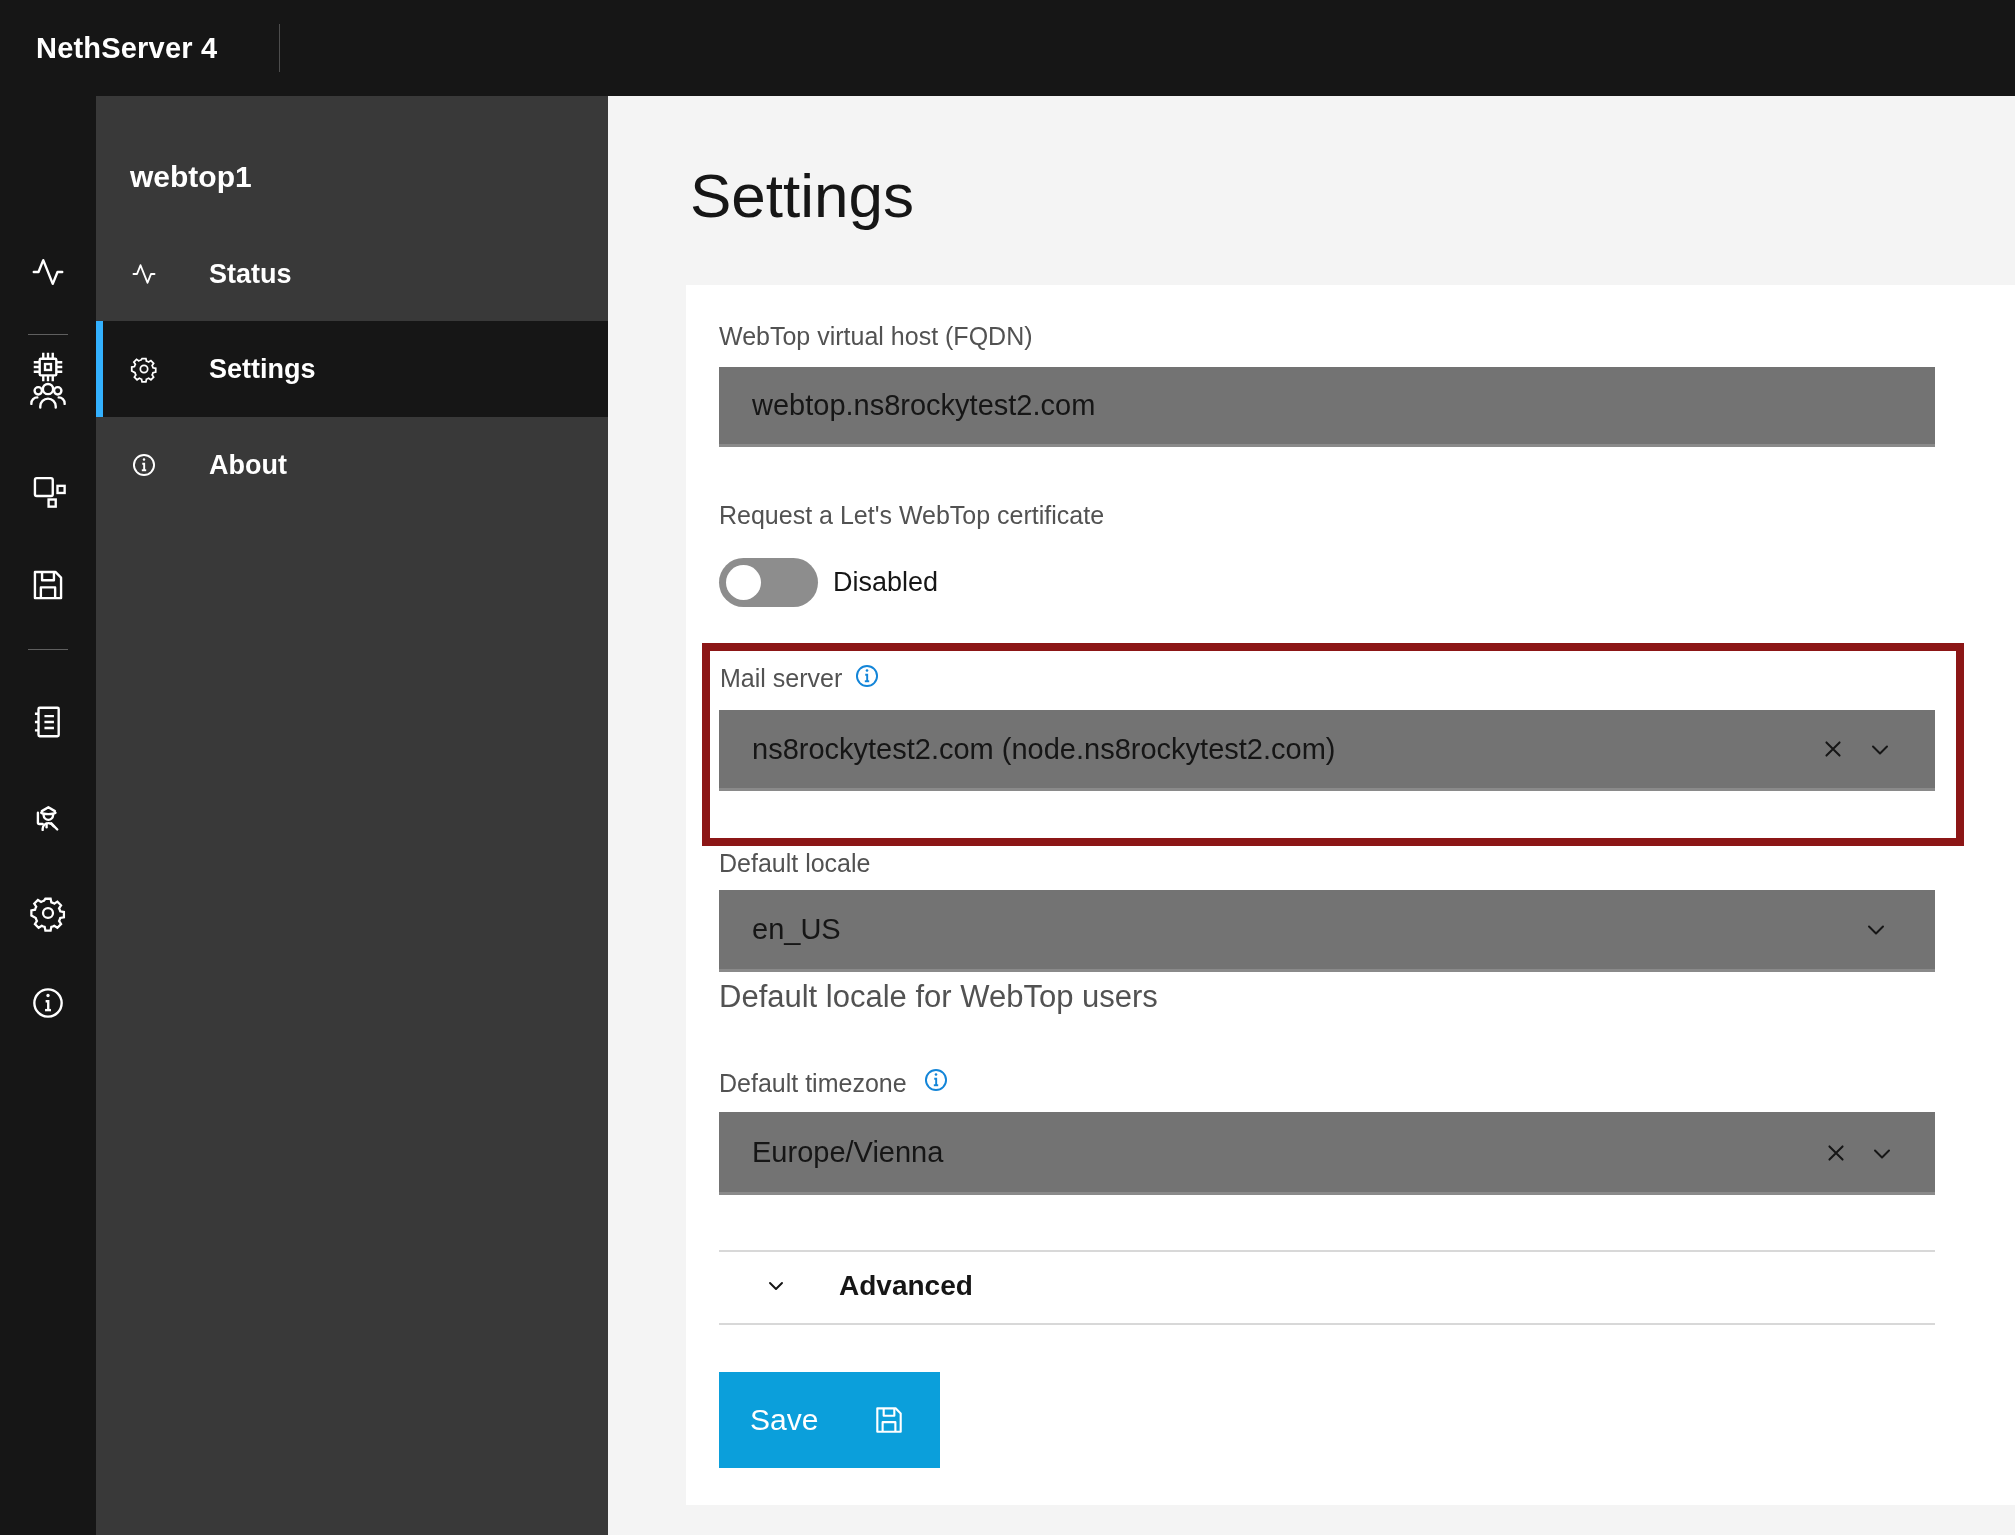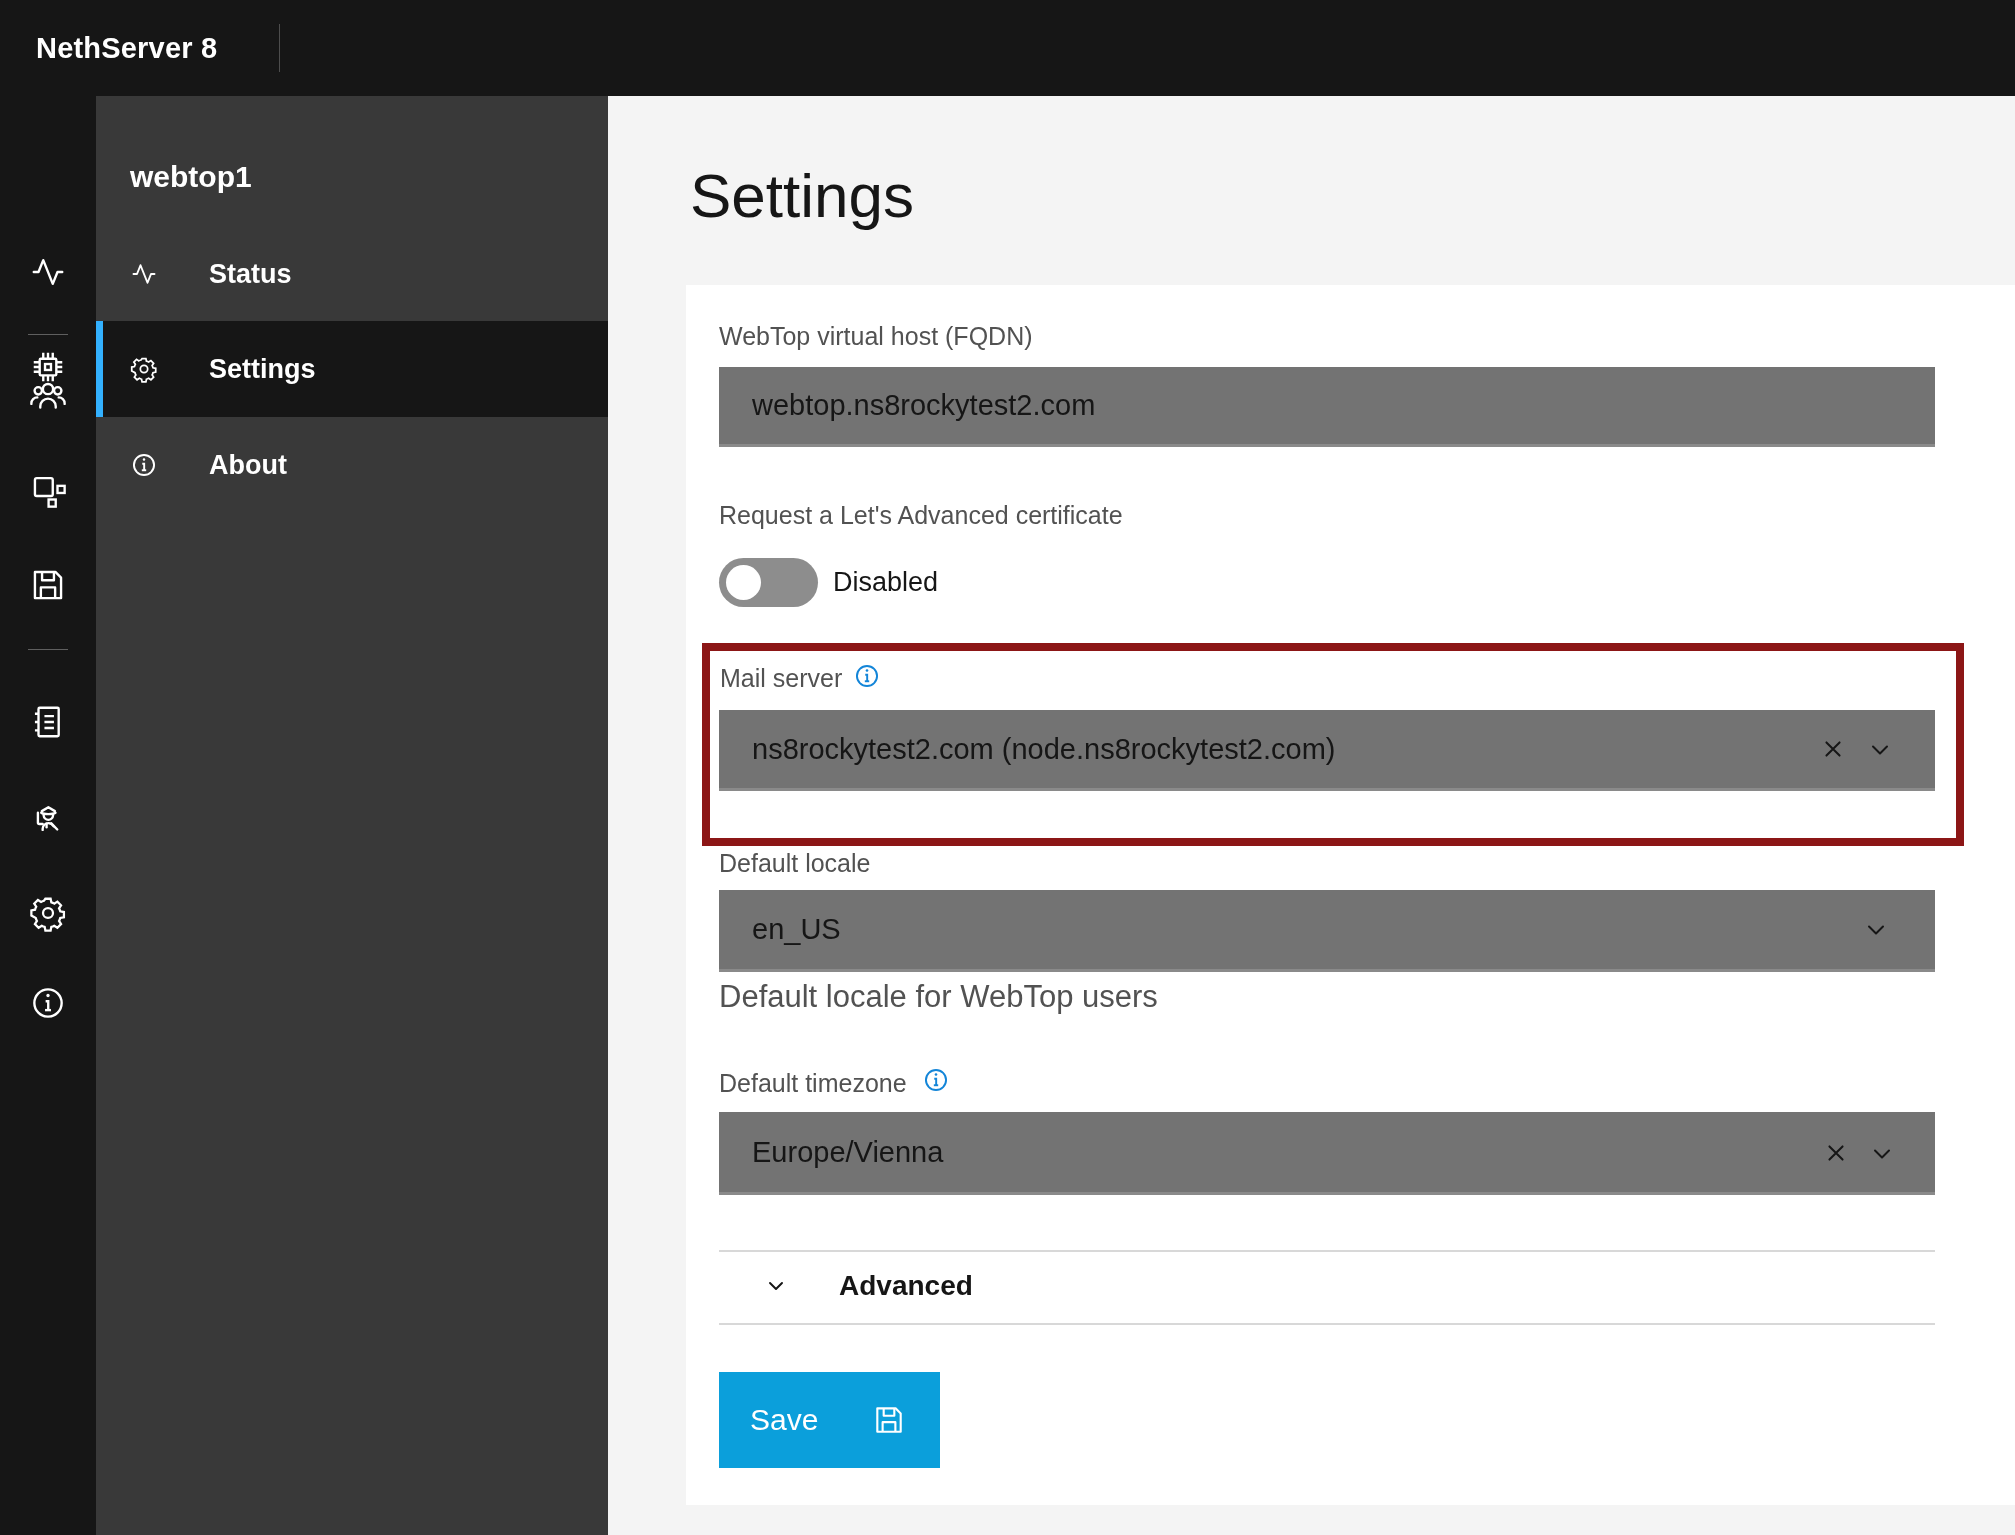--- a/index.html
+++ b/index.html
@@ -61,21 +61,21 @@
             display:flex;align-items:center;justify-content:space-between;box-sizing:border-box;
             padding:0 34px 0 31px;color:#ffffff;font-size:30px;font-family:"Liberation Sans",sans-serif;
             cursor:pointer;}
 </style>
 </head>
 <body>
 
 <div class="stage">
 
   <div class="topbar">
-    <div class="brand">NethServer 8</div>
+    <div class="brand">NethServer 4</div>
     <div class="topbar-divider"></div>
   </div>
 
   <div class="rail">
     <span class="ric" style="top:157px">
       <svg viewBox="0 0 32 32" fill="none" stroke="#fff" stroke-width="2" stroke-linejoin="round" stroke-linecap="round">
           <path d="M4 16h4l4-10 8 20 4-10h4"></path>
         </svg>
     </span>
     <span class="ric" style="top:252px">
@@ -183,21 +183,21 @@
   <div class="main">
     <h1 class="page-title" style="margin:0">Settings</h1>
 
     <div class="card">
 
       <div class="f-label" style="top:36px">WebTop virtual host (FQDN)</div>
       <div class="f-box" style="top:82px;height:80px">
         <span>webtop.ns8rockytest2.com</span>
       </div>
 
-      <div class="f-label" style="top:215px">Request a Let's Advanced certificate</div>
+      <div class="f-label" style="top:215px">Request a Let's WebTop certificate</div>
       <div class="toggle">
         <div class="knob"></div>
       </div>
       <div class="toggle-state">Disabled</div>
 
       <div class="annotation"></div>
 
       <div class="f-label" style="top:378px;left:34px">Mail server</div>
       <span class="fi" style="left:167px;top:377px">
         <svg viewBox="0 0 32 32" fill="none" stroke="#1385d8" stroke-width="2.2">

